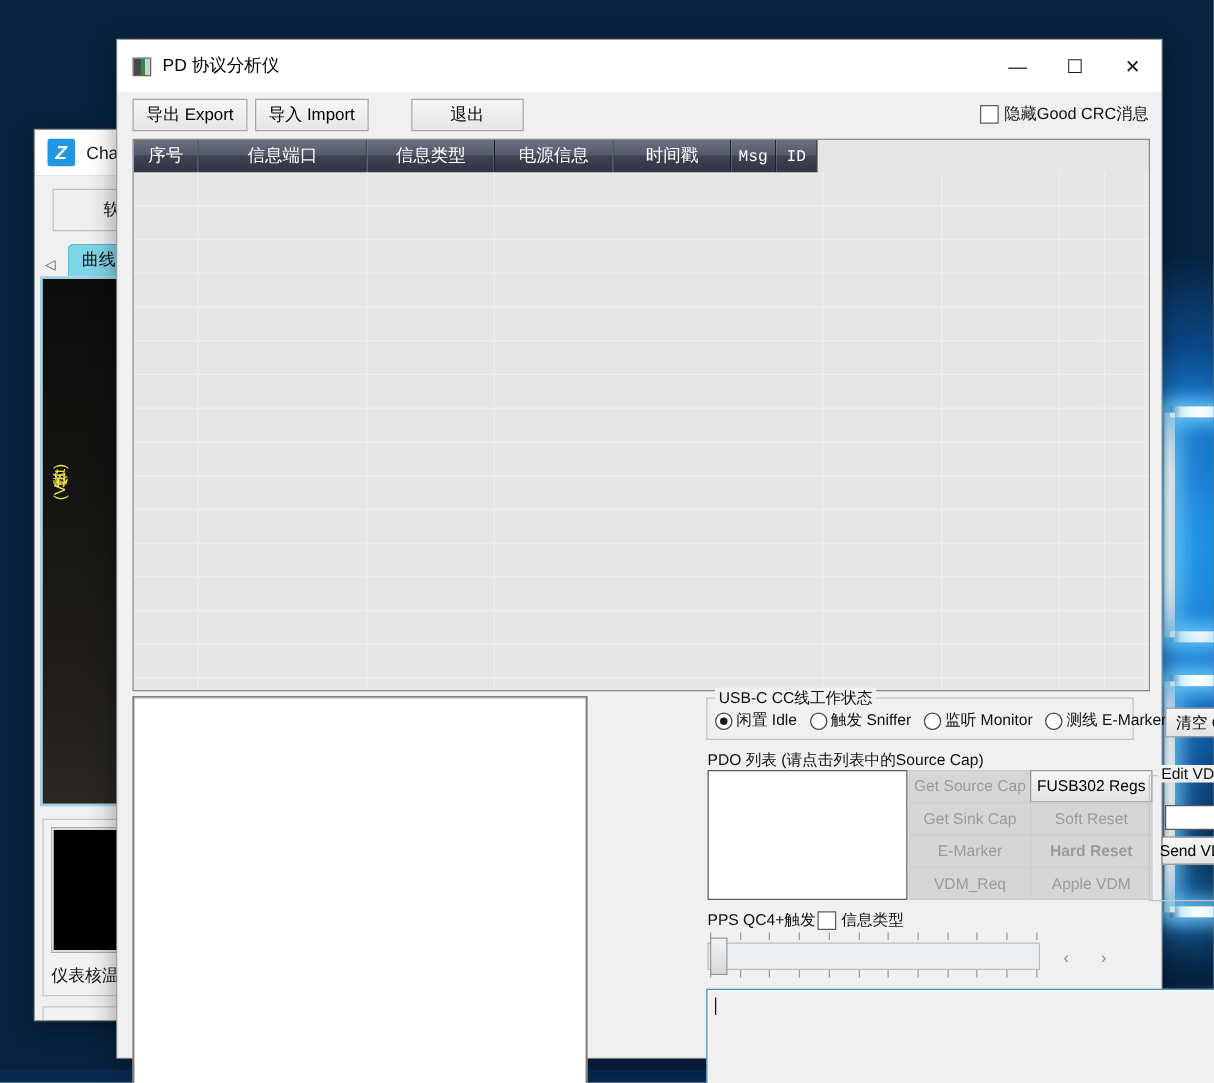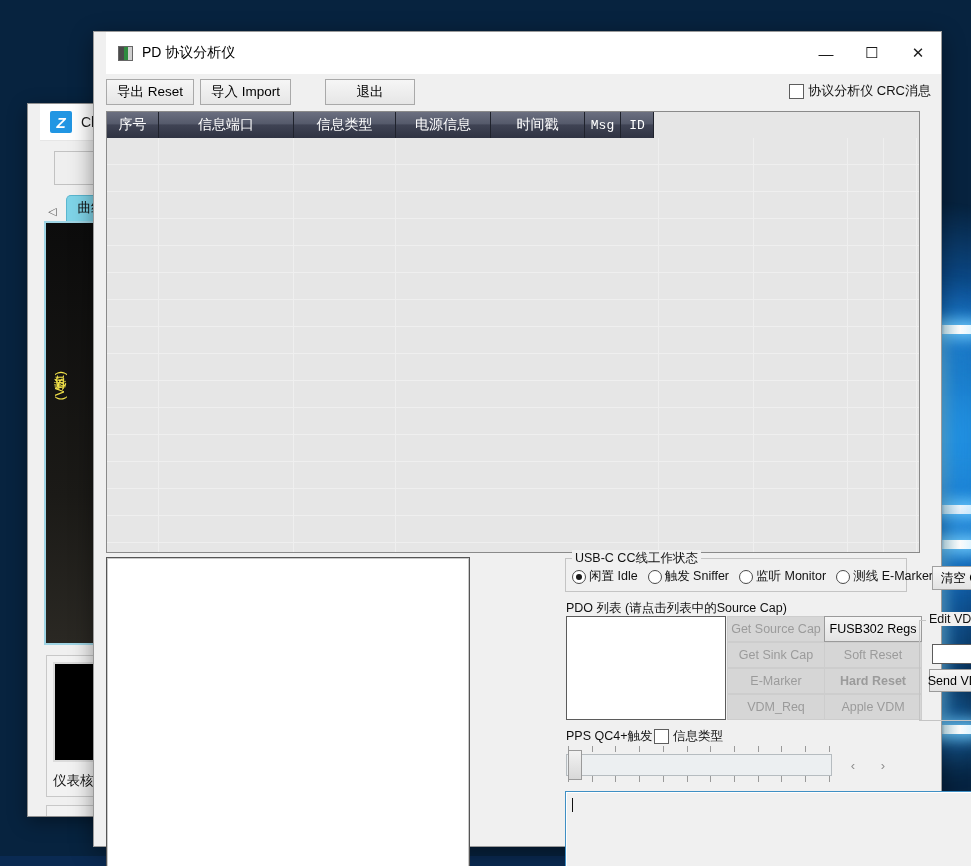--- a/index.html
+++ b/index.html
@@ -31,21 +31,20 @@
     background: linear-gradient(90deg, rgba(190,238,255,0) 0%, rgba(215,245,255,.98) 22%, #ffffff 60%, #cfefff 100%);
     box-shadow: 0 0 14px 5px rgba(120,210,255,.85), 0 0 40px 14px rgba(40,150,240,.55);
     border-radius: 1px;
   }
 
   
   .win {
     position: absolute;
     background: #f0f0f0;
     box-shadow: 0 0 0 1px #9a9a9a, 0 6px 22px rgba(0,0,0,.45);
-    padding-left: 12px;
   }
 
   
   #bg-app {
     left: 28px; top: 104px; width: 230px; height: 712px;
     background: #f0f0f0;
     box-shadow: 0 0 0 1px #8f8f8f, 0 5px 18px rgba(0,0,0,.4);
     overflow: hidden;
   }
   #bg-titlebar {
@@ -328,27 +327,27 @@
     <div id="pd-icon"></div>
     <div id="pd-title">PD 协议分析仪</div>
     <div class="wbtn" id="pd-min">—</div>
     <div class="wbtn" id="pd-max">☐</div>
     <div class="wbtn" id="pd-close">✕</div>
   </div>
 
   <div id="pd-body">
 
     <div id="pd-toolbar">
-      <div class="tbtn" id="export-btn">导出 Reset</div>
+      <div class="tbtn" id="export-btn">导出 Export</div>
       <div class="tbtn" id="import-btn">导入 Import</div>
       <div class="tbtn" id="quit-btn">退出</div>
     </div>
     <div id="hide-crc">
       <span class="cbox"></span>
-      <span>协议分析仪 CRC消息</span>
+      <span>隐藏Good CRC消息</span>
     </div>
 
     <div id="log-table">
       <div id="log-head">
           <div class="th" style="width: 52px;">序号</div>
           <div class="th" style="width: 135px;">信息端口</div>
           <div class="th" style="width: 102px;">信息类型</div>
           <div class="th" style="width: 95px;">电源信息</div>
           <div class="th" style="width: 94px;">时间戳</div>
           <div class="th mono" style="width: 36px;">Msg</div>

